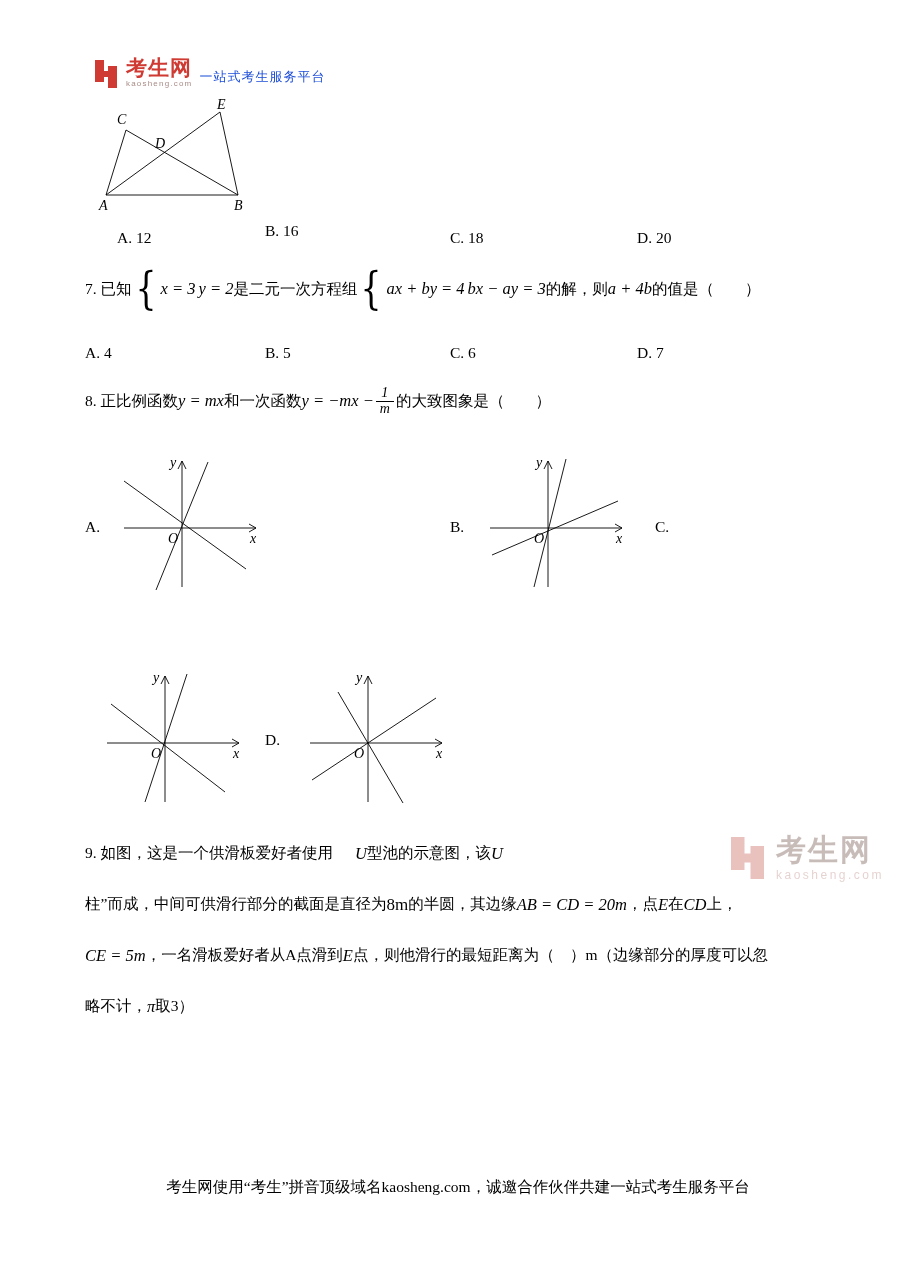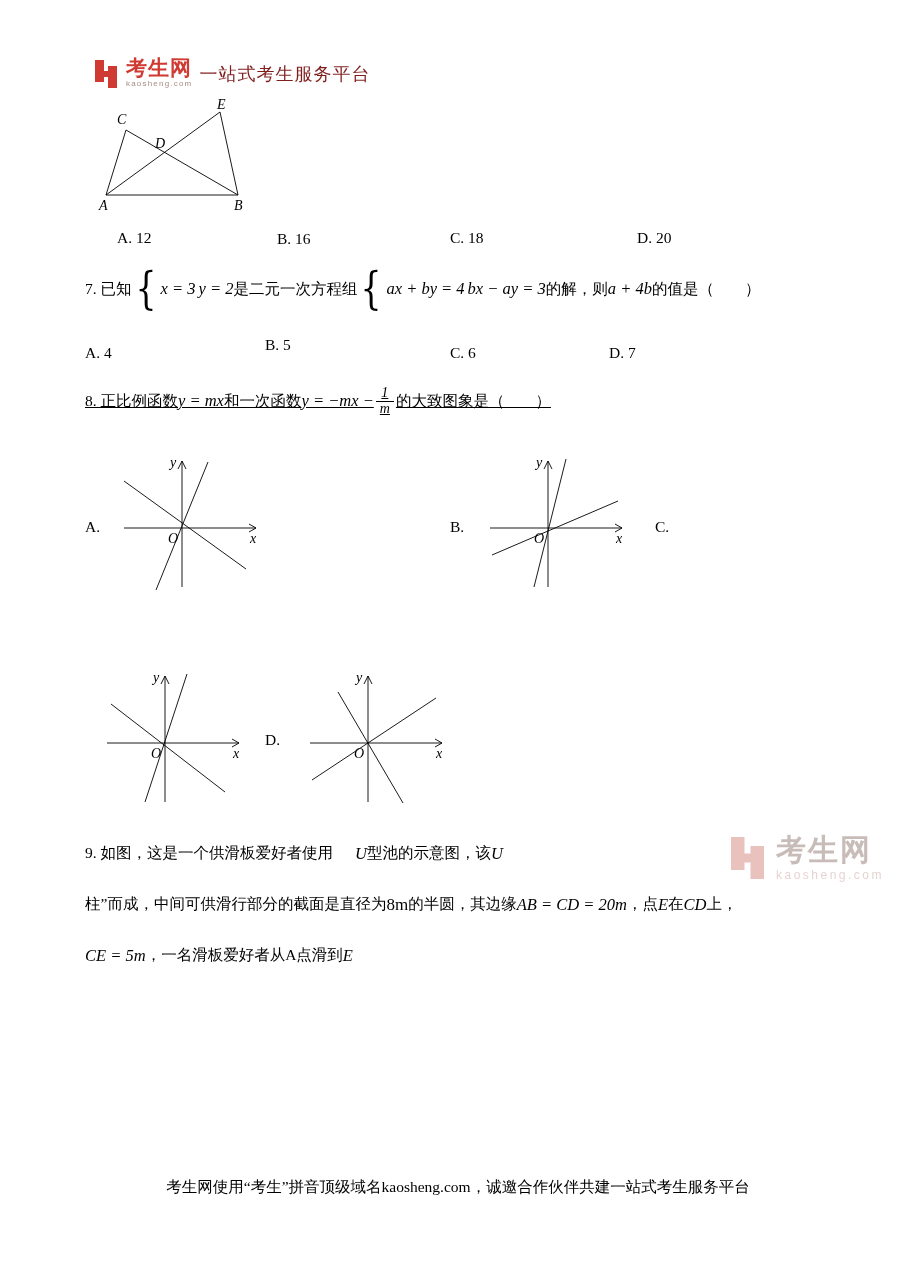--- a/index.html
+++ b/index.html
@@ -11,21 +11,21 @@
   .page { position:absolute; inset:0; width:900px; height:893px; background:#fff; }
   .abs { position:absolute; }
 
   
   .logo { display:flex; align-items:flex-end; gap:7px; }
   .logo-textcol { display:flex; flex-direction:column; line-height:1; }
   .logo-brand { font-family:"Liberation Sans","DejaVu Sans",sans-serif; font-weight:bold;
                 font-size:21px; color:#cf3a32; letter-spacing:1px; }
   .logo-domain { font-family:"Liberation Sans",sans-serif; font-size:8px; color:#a98c86;
                  letter-spacing:1.2px; margin-top:2px; }
-  .logo-tagline { font-family:"Liberation Sans",sans-serif; font-size:18px; color:#7f1d1d;
+  .logo-tagline { font-family:"Liberation Sans",sans-serif; font-size:13px; color:#1d4ed8;
                   padding-bottom:2px; letter-spacing:1px; }
 
   
   .cjk { font-size:15.5px; white-space:pre; }
   .math { font-family:"Liberation Serif",serif; font-style:italic; font-size:16.5px; white-space:pre; }
   .mnum { font-family:"Liberation Serif",serif; font-style:normal; font-size:17px; white-space:pre; }
   .opt  { font-size:15.5px; white-space:pre; }
 
   .qrow { display:flex; align-items:center; }
   .system { display:inline-flex; align-items:center; }
@@ -83,21 +83,21 @@
       <path d="M122,14 L140,97"></path>
     </g>
     <text class="figtext" x="1" y="112">A</text>
     <text class="figtext" x="136" y="112">B</text>
     <text class="figtext" x="19" y="26">C</text>
     <text class="figtext" x="57" y="50">D</text>
     <text class="figtext" x="119" y="11">E</text>
   </svg>
 
   <span class="opt abs" style="left:85px;  top:229px;margin-left:32px;">A. 12</span>
-  <span class="opt abs" style="left:265px; top:230px;margin-left:12px;">B. 16</span>
+  <span class="opt abs" style="left:265px; top:222px;">B. 16</span>
   <span class="opt abs" style="left:450px; top:229px;">C. 18</span>
   <span class="opt abs" style="left:637px; top:229px;">D. 20</span>
 
   <div class="qrow abs" style="left:85px; top:258px; height:62px;">
     <span class="cjk">7. 已知</span>
     <span class="system">
       <span class="brace">{</span>
       <span class="eqs">
         <span class="math">x = 3</span>
         <span class="math">y = 2</span>
@@ -110,25 +110,25 @@
         <span class="math">ax + by = 4</span>
         <span class="math">bx − ay = 3</span>
       </span>
     </span>
     <span class="cjk">的解，则</span>
     <span class="math">a + 4b</span>
     <span class="cjk">的值是（　　）</span>
   </div>
 
   <span class="opt abs" style="left:85px;  top:344px;">A. 4</span>
-  <span class="opt abs" style="left:265px; top:336px;">B. 5</span>
+  <span class="opt abs" style="left:265px; top:344px;">B. 5</span>
   <span class="opt abs" style="left:450px; top:344px;">C. 6</span>
-  <span class="opt abs" style="left:609px; top:344px;">D. 7</span>
-
-  <div class="qrow abs" style="left:85px; top:378px; height:46px;text-decoration:underline;">
+  <span class="opt abs" style="left:637px; top:344px;">D. 7</span>
+
+  <div class="qrow abs" style="left:85px; top:378px; height:46px;">
     <span class="cjk">8. 正比例函数</span>
     <span class="math">y = mx</span>
     <span class="cjk">和一次函数</span>
     <span class="math">y = −mx −</span>
     <span class="frac">
       <span class="fnum math">1</span>
       <span class="fden math">m</span>
     </span>
     <span class="cjk">的大致图象是（　　）</span>
   </div>
@@ -218,20 +218,26 @@
       <span class="cjk">，点</span>
       <span class="math">E</span>
       <span class="cjk">在</span>
       <span class="math">CD</span>
       <span class="cjk">上，</span>
     </div>
     <div class="pline">
       <span class="math">CE = 5m</span>
       <span class="cjk">，一名滑板爱好者从A点滑到</span>
       <span class="math">E</span>
+      <span class="cjk">点，则他滑行的最短距离为（　）m（边缘部分的厚度可以忽</span>
+    </div>
+    <div class="pline">
+      <span class="cjk">略不计，</span>
+      <span class="math">π</span>
+      <span class="cjk">取3）</span>
     </div>
   </div>
 
   <div class="footer abs" style="left:0; top:1177px;">考生网使用“考生”拼音顶级域名kaosheng.com，诚邀合作伙伴共建一站式考生服务平台</div>
 
   <div class="wm abs" style="right:16px; bottom:12px;">
     <svg width="36" height="42" viewBox="0 0 24 28">
       <rect x="0" y="0" width="9" height="22" fill="#dc9a94"></rect>
       <rect x="13" y="6" width="9" height="22" fill="#dc9a94"></rect>
       <rect x="7" y="11" width="10" height="6" fill="#dc9a94"></rect>

